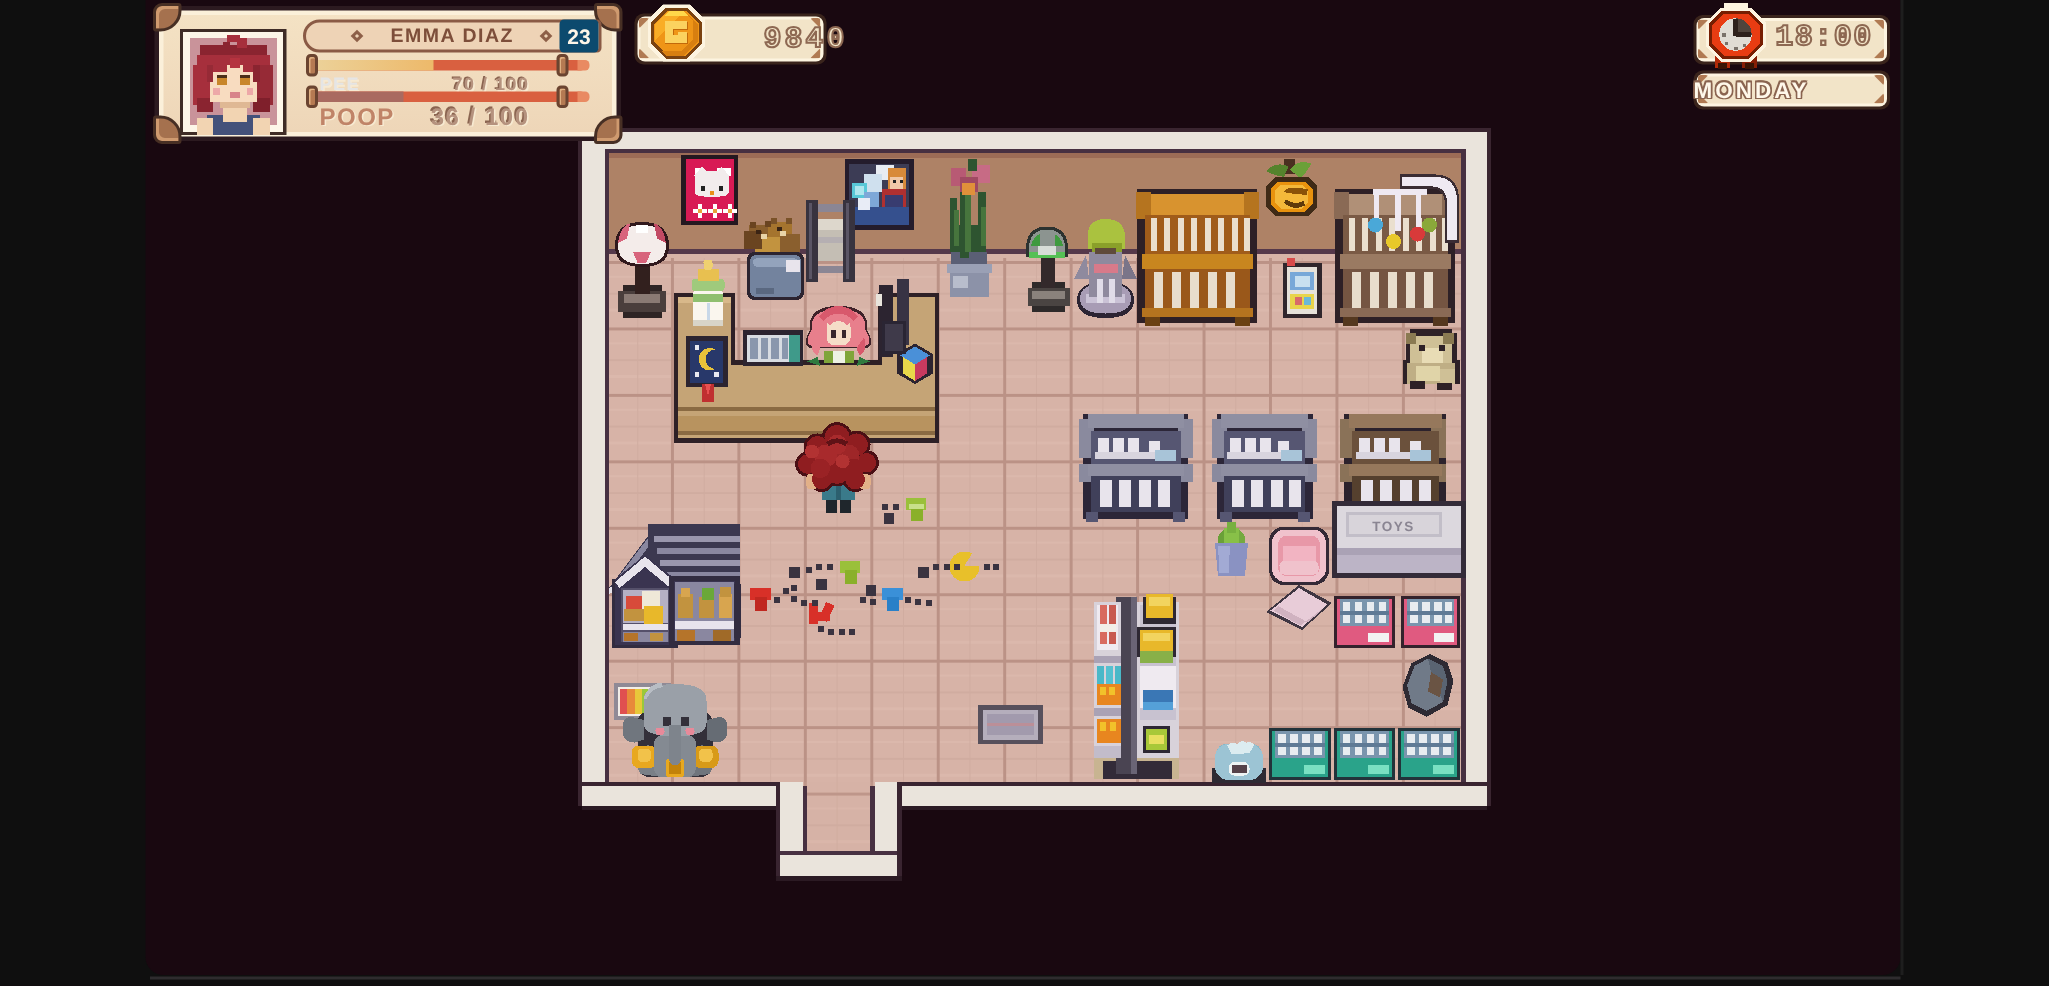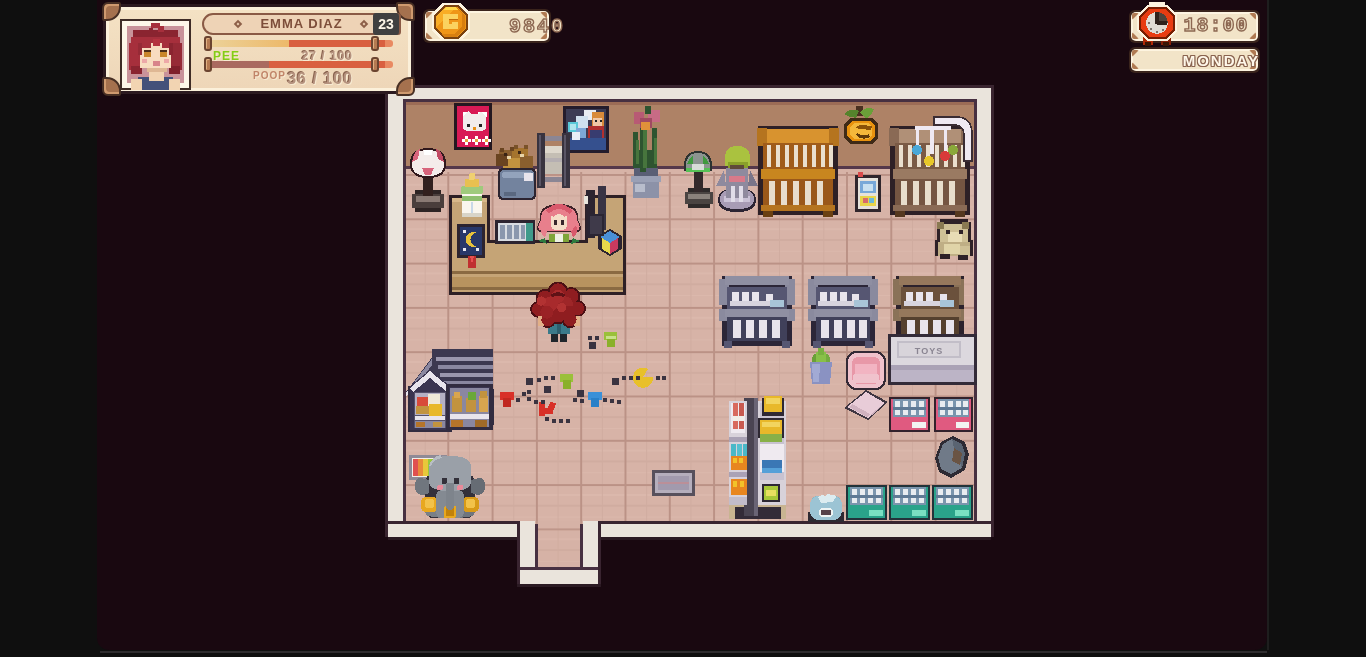--- a/index.html
+++ b/index.html
@@ -879,38 +879,38 @@
     <rect x="13" y="4" width="2" height="2" fill="#8a2430"></rect>
   </svg>
 
   <div class="abs" style="left:99px;top:9px;width:299px;height:22px;background:#eed3b6;border:2px solid #8a5a45;border-radius:11px 3px 3px 11px;width:199px;"></div>
   <div class="abs" style="left:99px;top:9px;width:199px;height:22px;font-weight:bold;font-size:13px;letter-spacing:1px;color:#7d4e3a;text-align:center;line-height:22px;">EMMA DIAZ</div>
   <div class="abs" style="left:132px;top:17px;width:6px;height:6px;background:#8d5f48;transform:rotate(45deg);"></div>
   <div class="abs" style="left:134px;top:19px;width:2px;height:2px;background:#eed3b6;transform:rotate(45deg);"></div>
   <div class="abs" style="left:258px;top:17px;width:6px;height:6px;background:#8d5f48;transform:rotate(45deg);"></div>
   <div class="abs" style="left:260px;top:19px;width:2px;height:2px;background:#eed3b6;transform:rotate(45deg);"></div>
 
-  <div class="abs" style="left:270px;top:9px;width:26px;height:22px;background:#404040;border-radius:3px;color:#fdf6e8;font-weight:bold;font-size:14px;text-align:center;line-height:22px;">23</div>
+  <div class="abs" style="left:270px;top:9px;width:26px;height:22px;background:#0c4a6e;border-radius:3px;color:#fdf6e8;font-weight:bold;font-size:14px;text-align:center;line-height:22px;">23</div>
 
   <div class="abs" style="left:105px;top:36px;width:182px;height:7px;background:#d96040;border-radius:3px;"></div>
   <div class="abs" style="left:105px;top:36px;width:81px;height:7px;background:linear-gradient(90deg,#ecd29a,#edb96a);border-radius:3px 0 0 3px;"></div>
   <div class="abs" style="left:282px;top:36px;width:8px;height:7px;background:#e98a62;border-radius:0 3px 3px 0;"></div>
   <div class="abs" style="left:101px;top:32px;width:8px;height:15px;background:#b57a52;border:2px solid #6b4430;border-radius:3px;box-shadow:inset 1px 1px 0 #e0b183;"></div>
   <div class="abs" style="left:268px;top:32px;width:8px;height:15px;background:#b57a52;border:2px solid #6b4430;border-radius:3px;box-shadow:inset 1px 1px 0 #e0b183;"></div>
 
-  <div class="abs" style="left:110px;top:45px;width:180px;font-weight:bold;font-size:12px;color:#84cc16;text-shadow:1px 1px 0 #f7ead2;letter-spacing:1px;">PEE</div>
-  <div class="abs" style="left:110px;top:45px;width:140px;font-weight:bold;font-size:12px;color:#b5927e;text-shadow:1px 1px 0 #f7ead2,-1px -1px 0 #8a6450;letter-spacing:1px;text-align:right;">27 / 100</div>
+  <div class="abs" style="left:110px;top:45px;width:180px;font-weight:bold;font-size:12px;color:#e5e5e5;text-shadow:1px 1px 0 #f7ead2;letter-spacing:1px;">PEE</div>
+  <div class="abs" style="left:110px;top:45px;width:140px;font-weight:bold;font-size:12px;color:#b5927e;text-shadow:1px 1px 0 #f7ead2,-1px -1px 0 #8a6450;letter-spacing:1px;text-align:right;">70 / 100</div>
 
   <div class="abs" style="left:105px;top:57px;width:182px;height:7px;background:#d96040;border-radius:3px;"></div>
   <div class="abs" style="left:105px;top:57px;width:61px;height:7px;background:#a96a60;border-radius:3px 0 0 3px;"></div>
   <div class="abs" style="left:282px;top:57px;width:8px;height:7px;background:#e98a62;border-radius:0 3px 3px 0;"></div>
   <div class="abs" style="left:101px;top:53px;width:8px;height:15px;background:#b57a52;border:2px solid #6b4430;border-radius:3px;box-shadow:inset 1px 1px 0 #e0b183;"></div>
   <div class="abs" style="left:268px;top:53px;width:8px;height:15px;background:#b57a52;border:2px solid #6b4430;border-radius:3px;box-shadow:inset 1px 1px 0 #e0b183;"></div>
 
-  <div class="abs" style="left:110px;top:66px;width:180px;font-weight:bold;font-size:10px;color:#c08468;text-shadow:1px 1px 0 #f7ead2;letter-spacing:1px;margin-left:40px;">POOP</div>
+  <div class="abs" style="left:110px;top:66px;width:180px;font-weight:bold;font-size:16px;color:#c08468;text-shadow:1px 1px 0 #f7ead2;letter-spacing:1px;">POOP</div>
   <div class="abs" style="left:110px;top:66px;width:140px;font-weight:bold;font-size:16px;color:#b5927e;text-shadow:1px 1px 0 #f7ead2,-1px -1px 0 #8a6450;letter-spacing:1px;text-align:right;">36 / 100</div>
 </div>
 
 <div class="abs" style="left:423px;top:9px;width:128px;height:34px;">
   <div class="abs" style="left:0;top:0;width:128px;height:34px;background:#3a241c;border-radius:6px;"></div>
   <div class="abs" style="left:2px;top:2px;width:124px;height:30px;background:#fdf4e0;border-radius:5px;"></div>
   <div class="abs" style="left:4px;top:4px;width:120px;height:26px;background:#f2e4c8;border-radius:4px;"></div>
 
   <div class="abs" style="left:3px;top:3px;width:7px;height:7px;background:#b07a52;clip-path:polygon(0 0,100% 0,0 100%);border-radius:2px;"></div>
   <div class="abs" style="left:117px;top:3px;width:7px;height:7px;background:#b07a52;clip-path:polygon(0 0,100% 0,100% 100%);border-radius:2px;"></div>
@@ -964,16 +964,16 @@
 
 <div class="abs" style="left:1129px;top:47px;width:131px;height:26px;">
   <div class="abs" style="left:0;top:0;width:131px;height:26px;background:#3a241c;border-radius:6px;"></div>
   <div class="abs" style="left:2px;top:2px;width:127px;height:22px;background:#fdf4e0;border-radius:5px;"></div>
   <div class="abs" style="left:4px;top:4px;width:123px;height:18px;background:#f2e4c8;border-radius:4px;"></div>
   <div class="abs" style="left:3px;top:3px;width:7px;height:7px;background:#b07a52;clip-path:polygon(0 0,100% 0,0 100%);border-radius:2px;"></div>
   <div class="abs" style="left:120px;top:3px;width:7px;height:7px;background:#b07a52;clip-path:polygon(0 0,100% 0,100% 100%);border-radius:2px;"></div>
   <div class="abs" style="left:3px;top:15px;width:7px;height:7px;background:#b07a52;clip-path:polygon(0 0,100% 100%,0 100%);border-radius:2px;"></div>
   <div class="abs" style="left:120px;top:15px;width:7px;height:7px;background:#b07a52;clip-path:polygon(100% 0,100% 100%,0 100%);border-radius:2px;"></div>
 
-  <div class="abs" style="left:0;top:5px;width:131px;font-weight:bold;font-size:15px;letter-spacing:2px;color:#fff8ea;text-align:right;text-shadow:-1px 0 0 #8a6450,1px 0 0 #8a6450,0 -1px 0 #8a6450,0 1px 0 #8a6450,-1px -1px 0 #8a6450,1px 1px 0 #8a6450,-1px 1px 0 #8a6450,1px -1px 0 #8a6450;">MONDAY</div>
+  <div class="abs" style="left:0;top:5px;width:131px;font-weight:bold;font-size:15px;letter-spacing:2px;color:#fff8ea;text-align:left;text-shadow:-1px 0 0 #8a6450,1px 0 0 #8a6450,0 -1px 0 #8a6450,0 1px 0 #8a6450,-1px -1px 0 #8a6450,1px 1px 0 #8a6450,-1px 1px 0 #8a6450,1px -1px 0 #8a6450;">MONDAY</div>
 </div>
 
 </div>
 
 </body></html>

